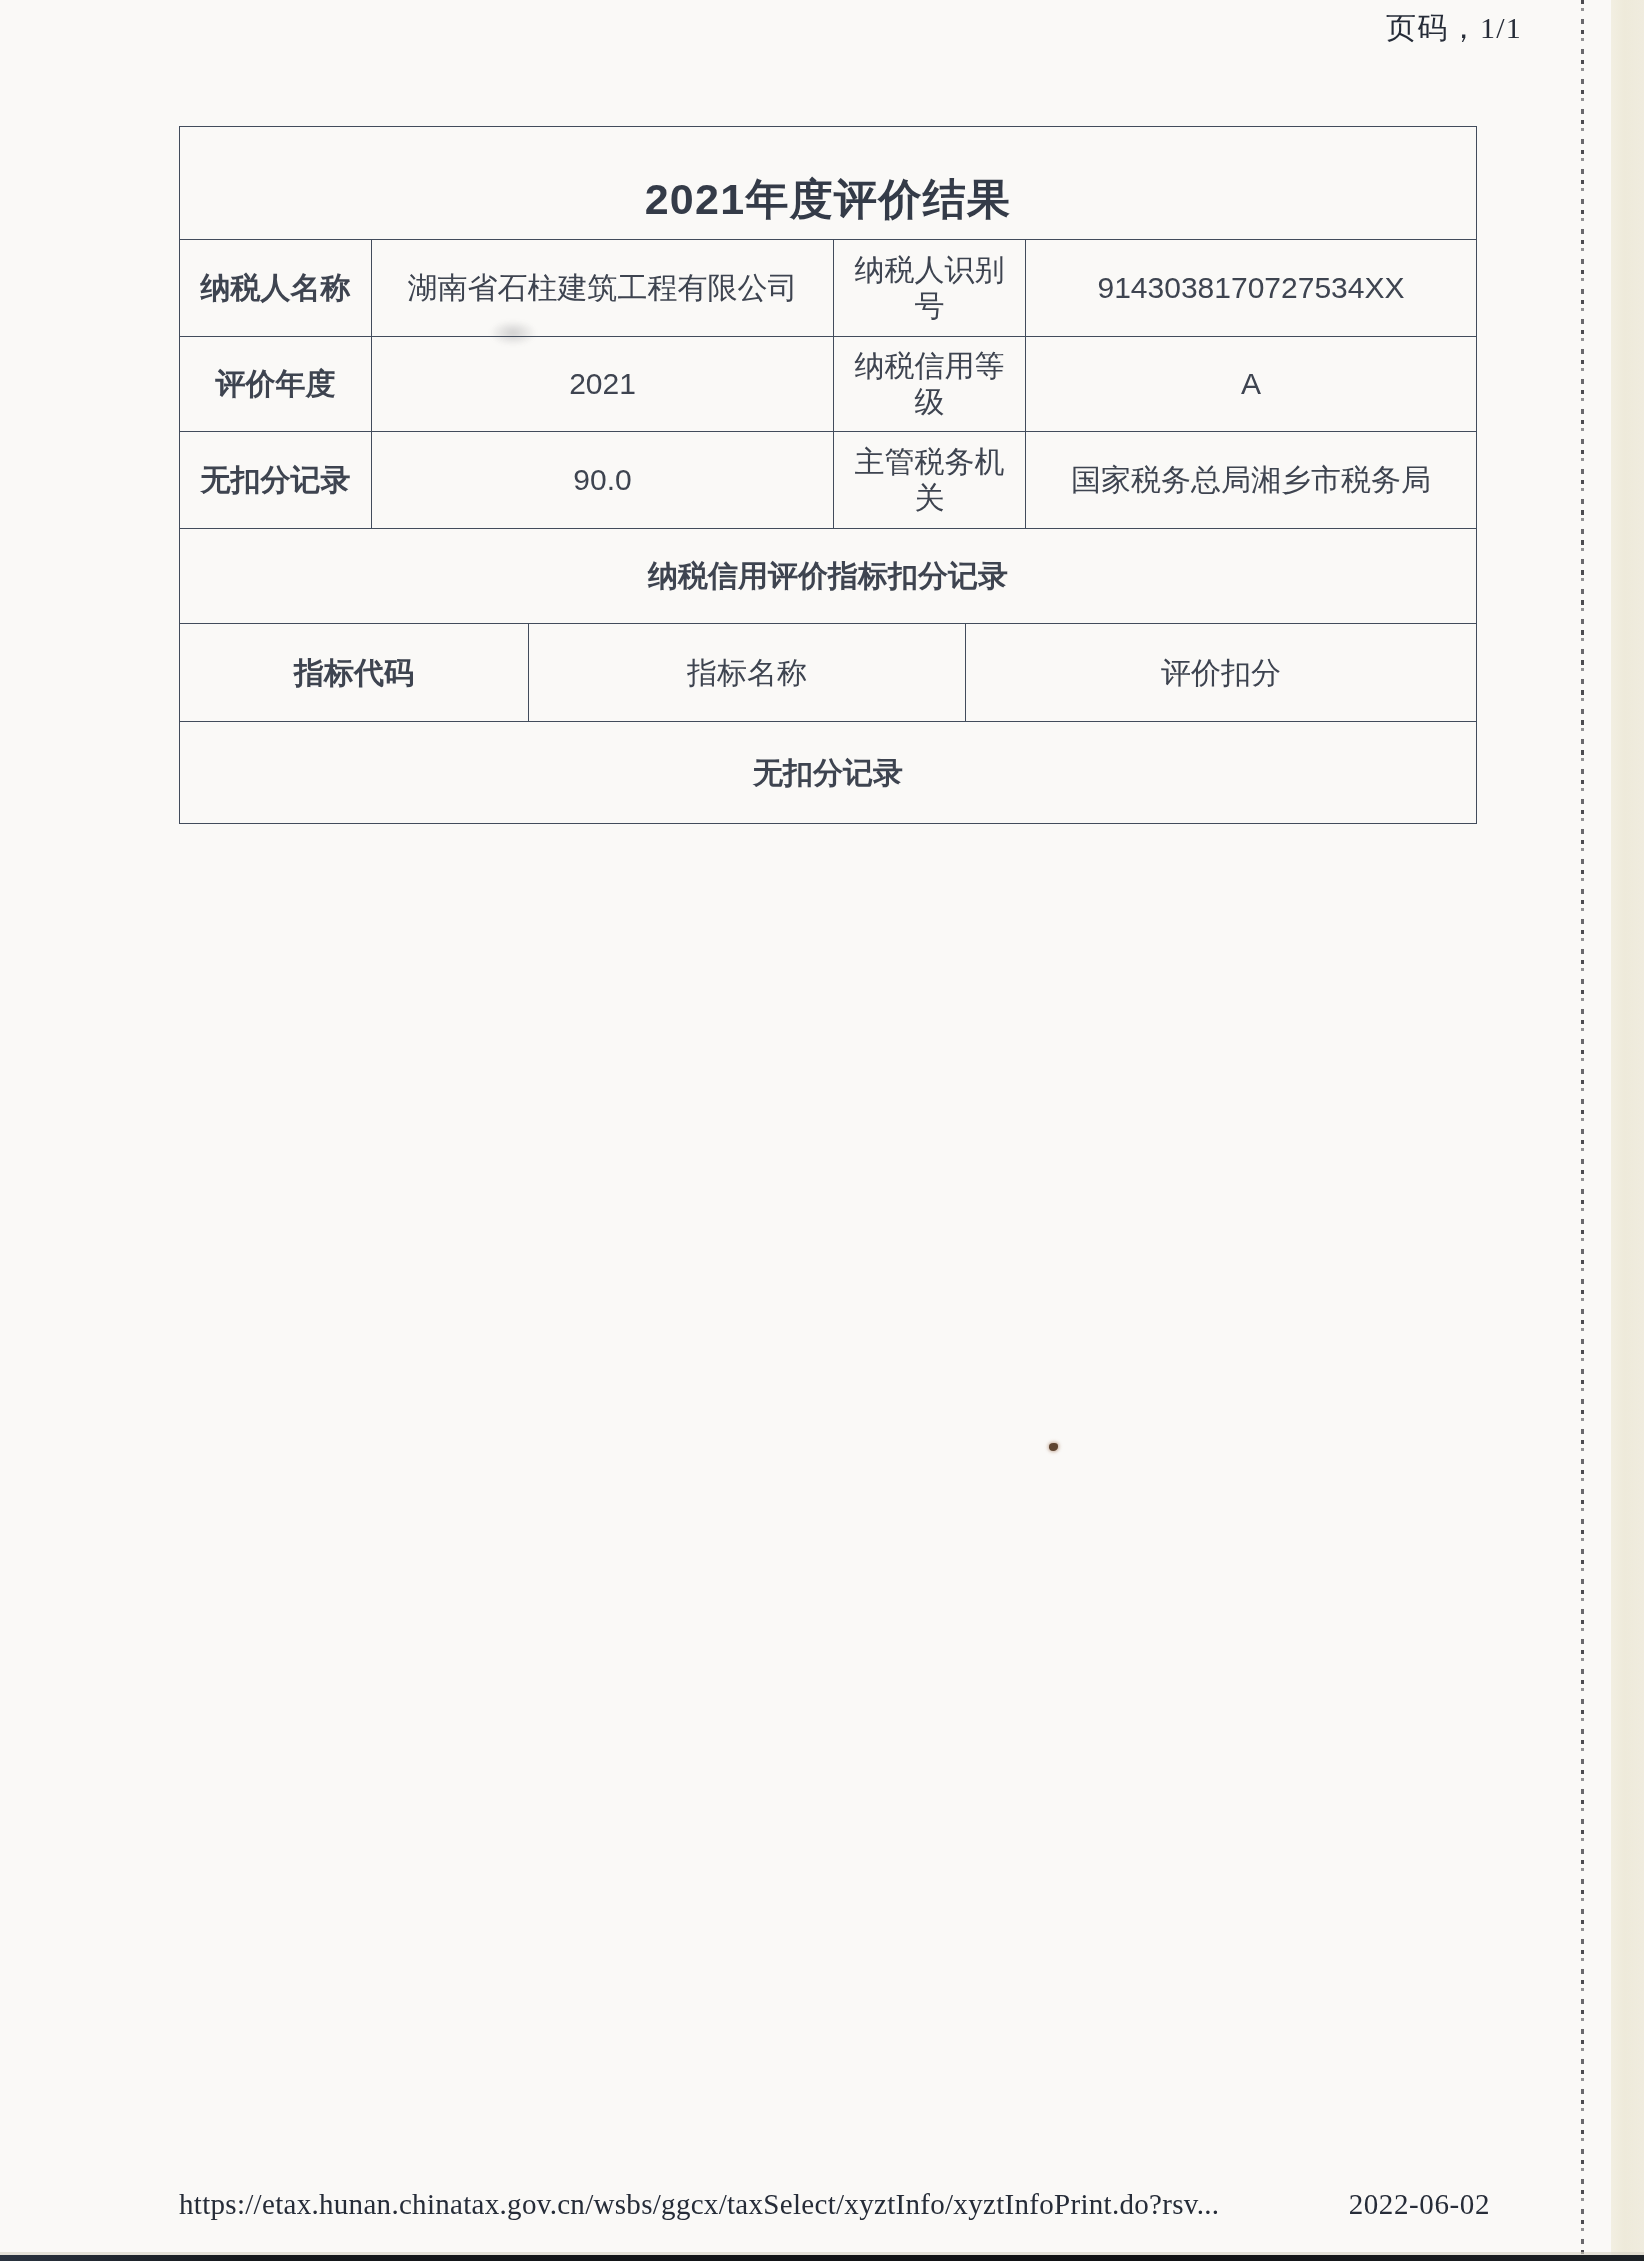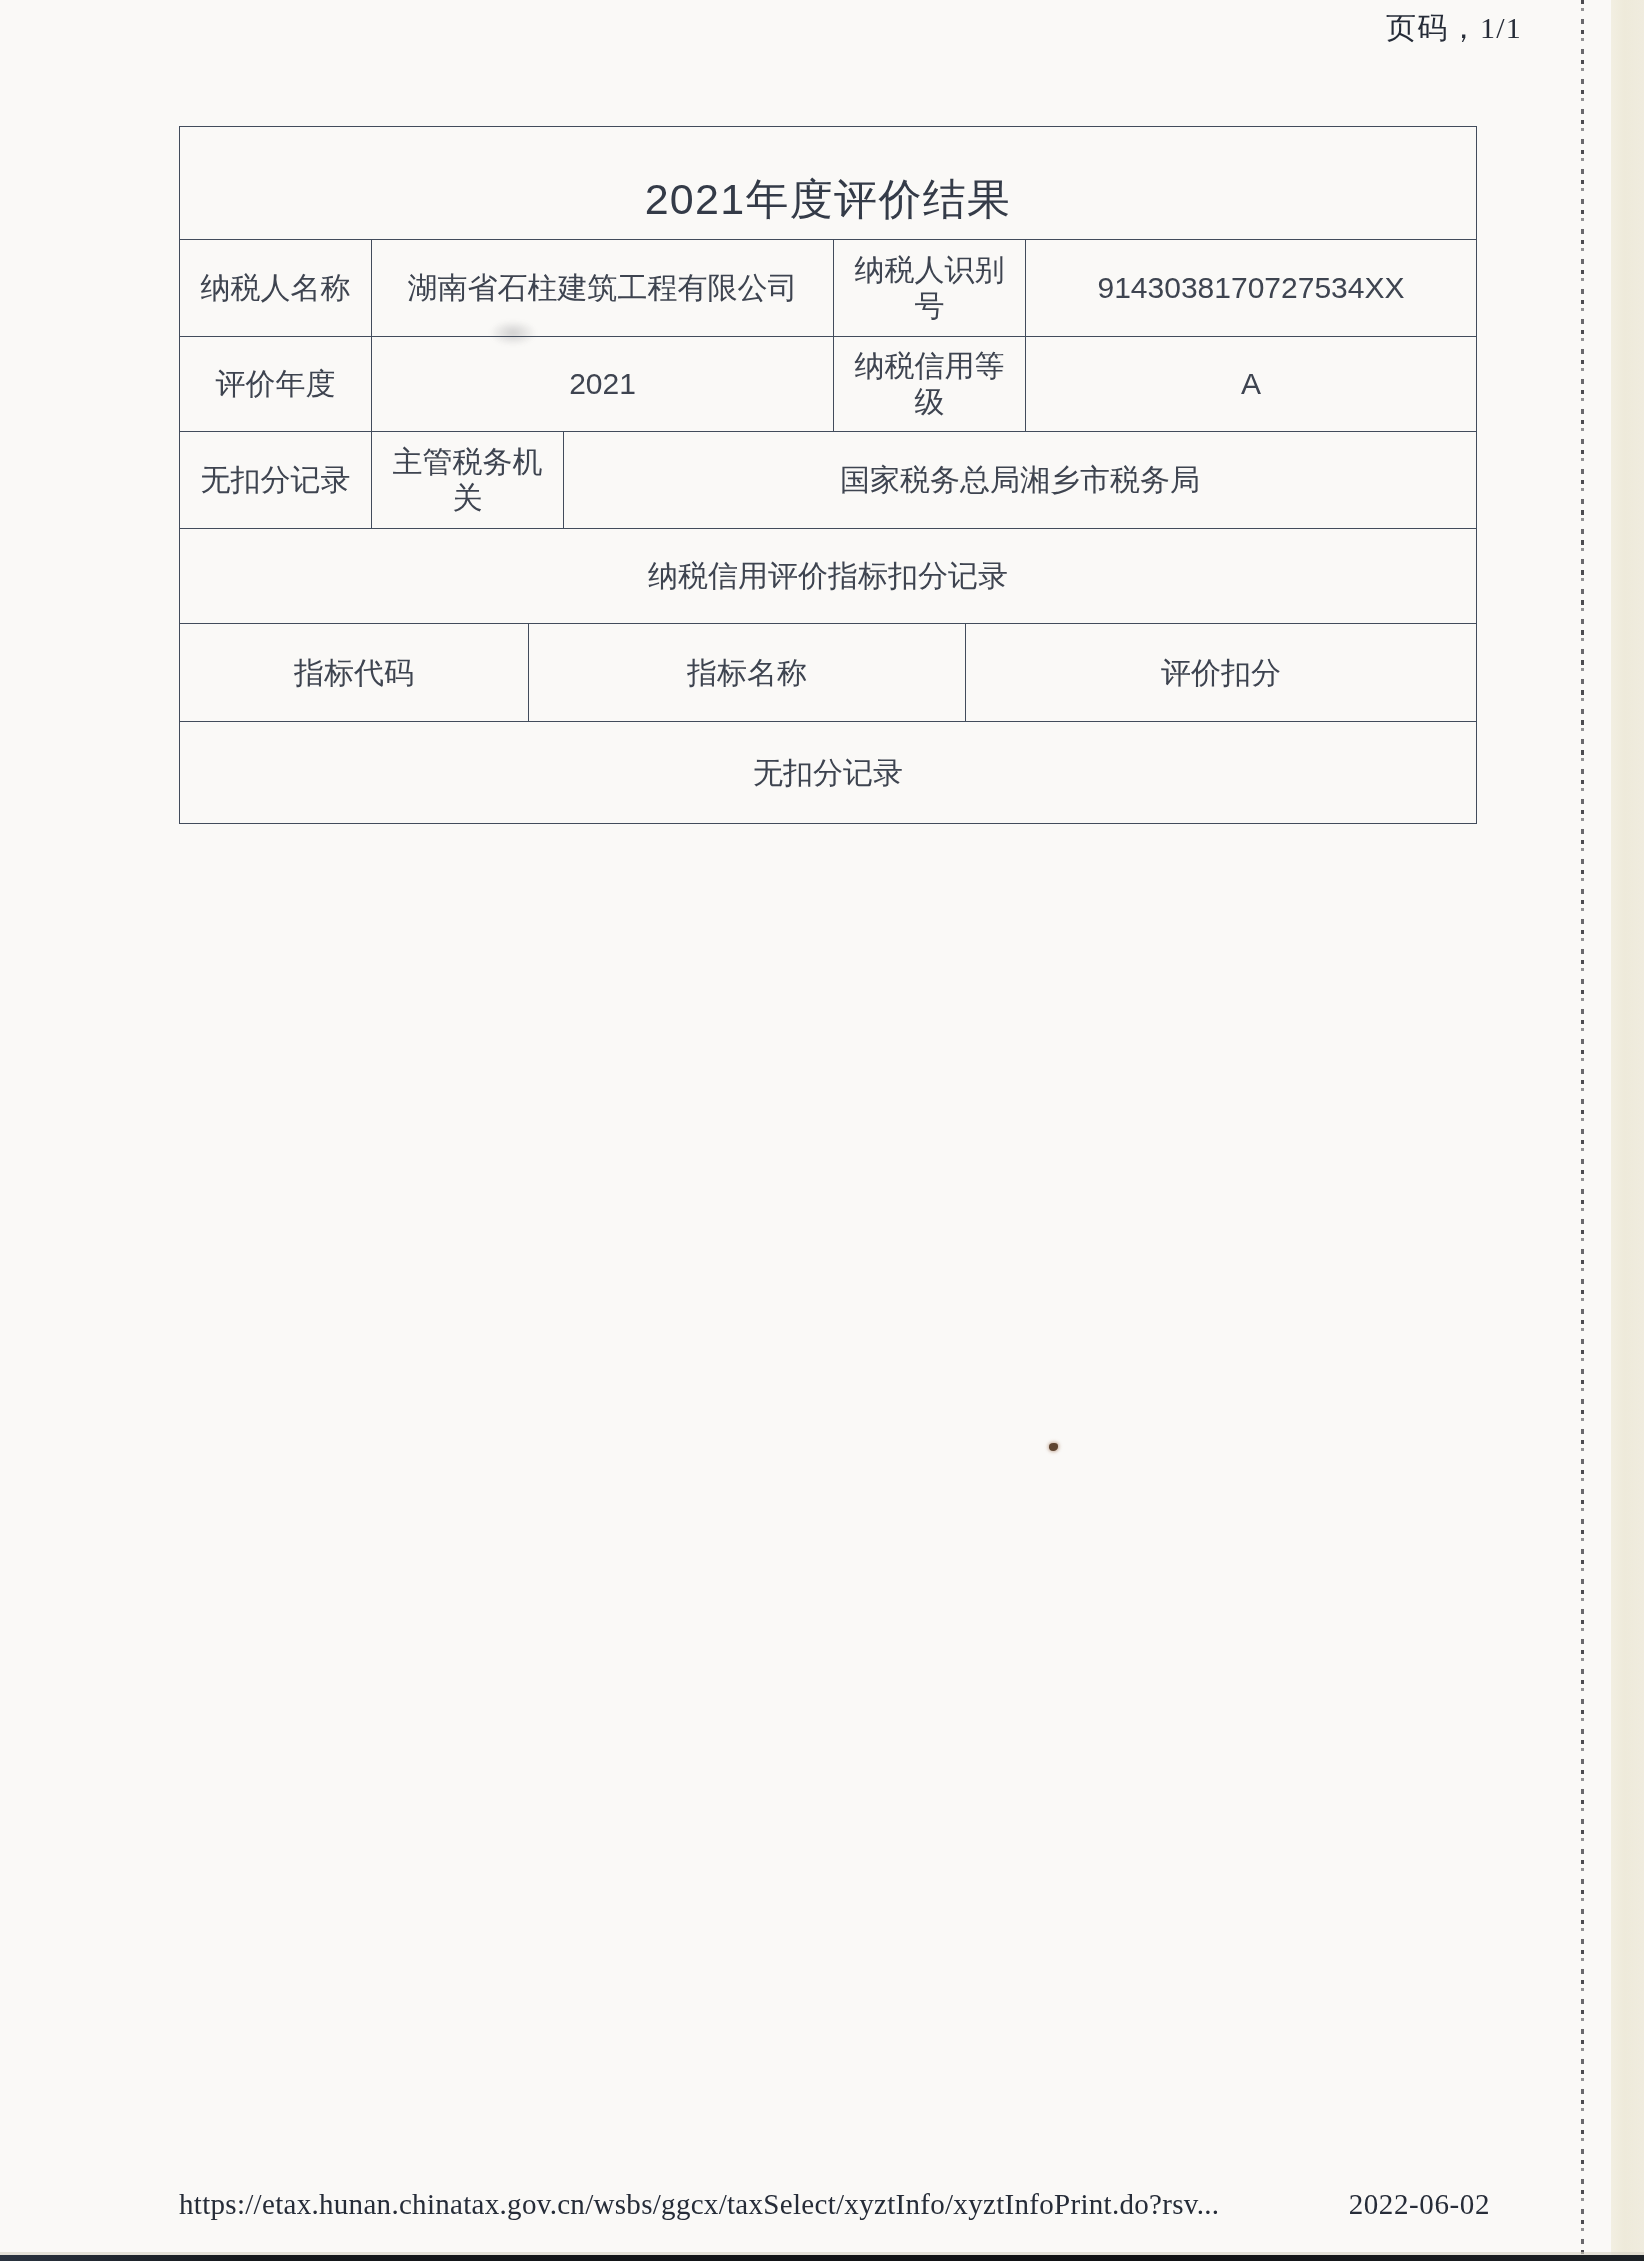--- a/index.html
+++ b/index.html
@@ -63,21 +63,21 @@
     background:transparent;
   }
   .t-row{display:flex; border-top:1.3px solid var(--line); width:100%;}
   .t-row:first-child{border-top:none;}
   .t-cell{
     border-left:1.3px solid var(--line);
     display:flex; align-items:center; justify-content:center;
     text-align:center; font-size:30px; color:var(--ink);
     line-height:1.2; padding:0 9px;
   }
-  .t-cell:first-child{border-left:none;}
+  .t-cell:first-child{border-left:none;font-weight:bold;}
   .row-title{height:112px;}
   .row-title .t-cell{
     width:100%; font-size:43px; color:var(--ink-dark);
     padding-top:34px; letter-spacing:1.3px;
   }
   .row-quad{height:97px;}
   .row-quad.h148{height:95px;}
   .q-c1{width:191px;}
   .q-c2{width:462px;}
   .q-c3{width:192px;}
@@ -127,20 +127,21 @@
 
   <div class="t-row row-quad h148">
     <div class="t-cell q-c1">评价年度</div>
     <div class="t-cell q-c2">2021</div>
     <div class="t-cell q-c3">纳税信用等级</div>
     <div class="t-cell q-c4">A</div>
   </div>
 
   <div class="t-row row-quad">
     <div class="t-cell q-c1">无扣分记录</div>
+    <div class="t-cell q-c2">90.0</div>
     <div class="t-cell q-c3">主管税务机关</div>
     <div class="t-cell q-c4">国家税务总局湘乡市税务局</div>
   </div>
 
   <div class="t-row row-merged">
     <div class="t-cell">纳税信用评价指标扣分记录</div>
   </div>
 
   <div class="t-row row-head3">
     <div class="t-cell h3-c1">指标代码</div>

